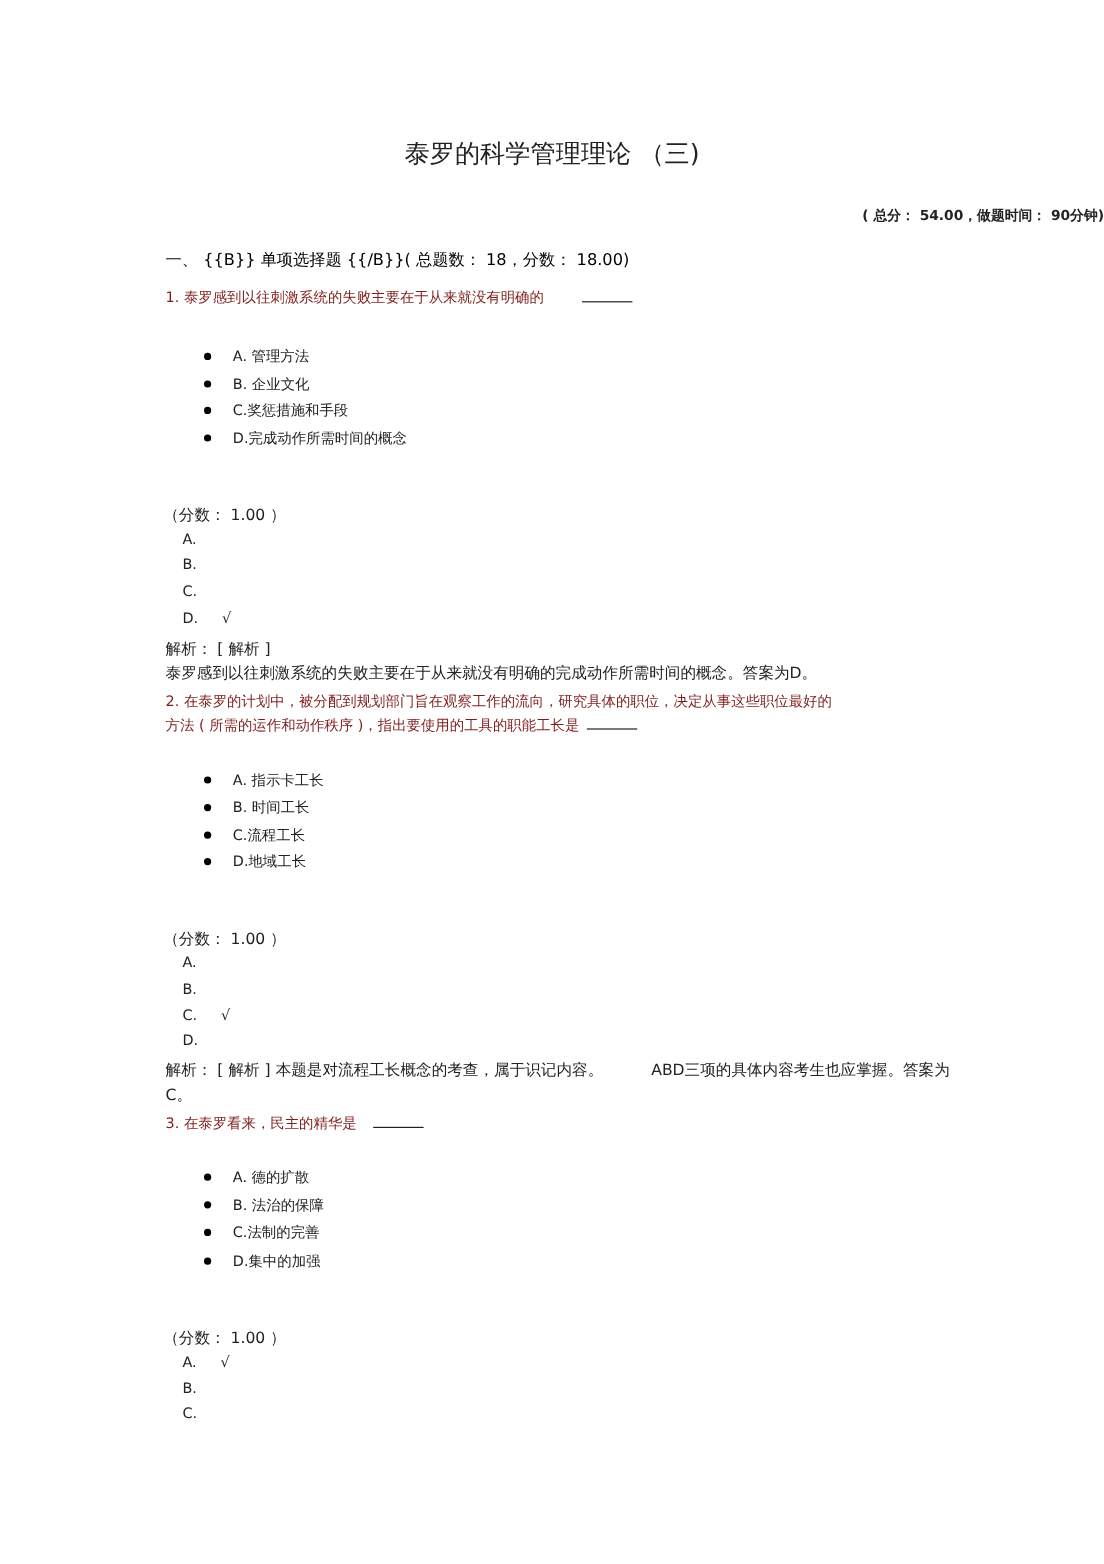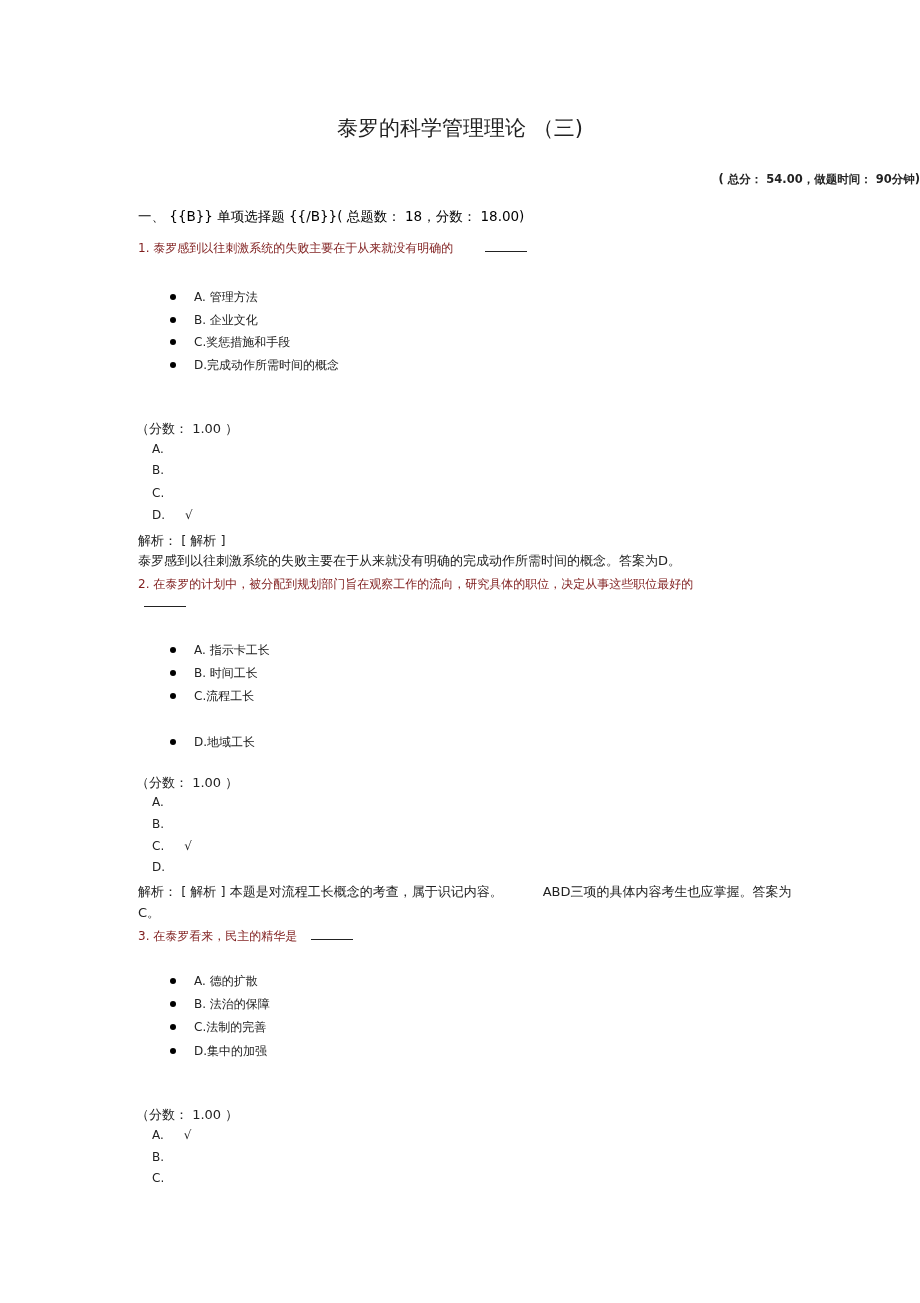--- a/index.html
+++ b/index.html
@@ -68,26 +68,26 @@
     <div class="abs ans" style="top:486px;"><span>C.</span><span class="check"></span></div>
     <div class="abs ans" style="top:508px;"><span>D.</span><span class="check">√</span></div>
 
     <div class="abs analysis" style="top:532px;">解析： [ 解析 ]</div>
     <div class="abs analysis" style="top:552px;">泰罗感到以往刺激系统的失败主要在于从来就没有明确的完成动作所需时间的概念。答案为D。</div>
   </div>
 
   <div>
     <div class="abs q-text" style="top:576px;">2. 在泰罗的计划中，被分配到规划部门旨在观察工作的流向，研究具体的职位，决定从事这些职位最好的</div>
     <div class="abs q-text" style="top:596px;">
-      <span class="blank"></span>
+      <span>方法 ( 所需的运作和动作秩序 )，指出要使用的工具的职能工长是</span><span class="blank"></span>
     </div>
     <div class="abs opt" style="top:642px;"><span class="bullet"></span><span>A. 指示卡工长</span></div>
     <div class="abs opt" style="top:665px;"><span class="bullet"></span><span>B. 时间工长</span></div>
     <div class="abs opt" style="top:688px;"><span class="bullet"></span><span>C.流程工长</span></div>
-    <div class="abs opt" style="top:710px;margin-top:24px;"><span class="bullet"></span><span>D.地域工长</span></div>
+    <div class="abs opt" style="top:710px;"><span class="bullet"></span><span>D.地域工长</span></div>
 
     <div class="abs score" style="top:774px;">（分数： 1.00 ）</div>
     <div class="abs ans" style="top:795px;"><span>A.</span><span class="check"></span></div>
     <div class="abs ans" style="top:817px;"><span>B.</span><span class="check"></span></div>
     <div class="abs ans" style="top:839px;"><span>C.</span><span class="check">√</span></div>
     <div class="abs ans" style="top:860px;"><span>D.</span><span class="check"></span></div>
 
     <div class="abs analysis" style="top:883px;">
       <span>解析： [ 解析 ]</span> <span>本题是对流程工长概念的考查，属于识记内容。</span><span class="gap"></span><span>ABD三项的具体内容考生也应掌握。答案为</span>
     </div>

